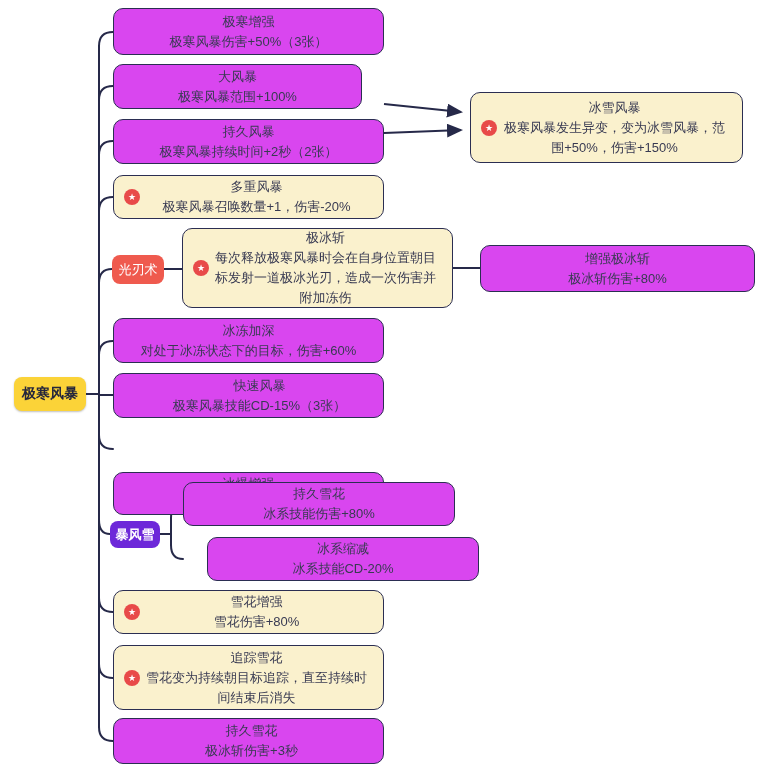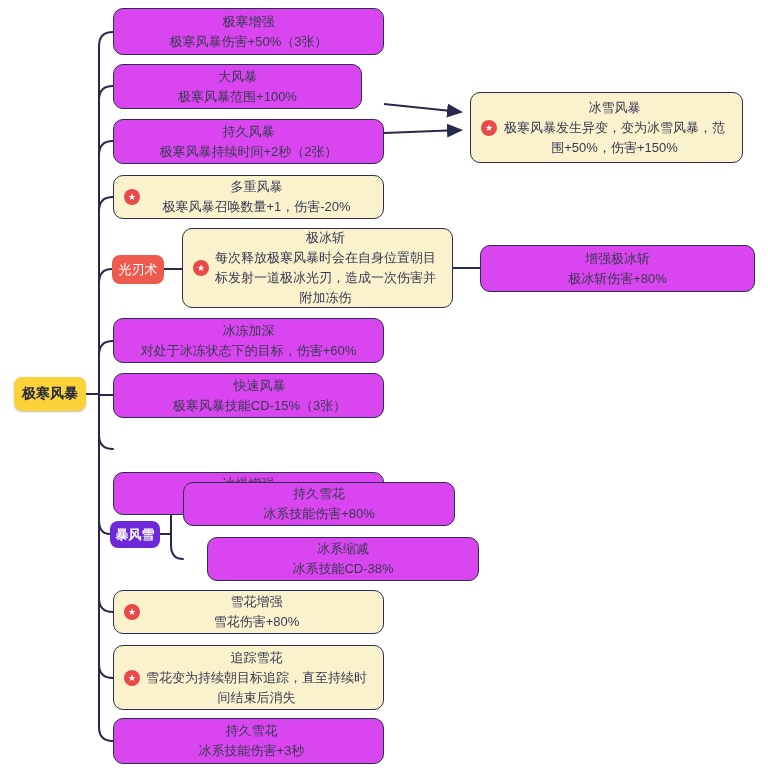--- a/index.html
+++ b/index.html
@@ -146,38 +146,38 @@
     <span>暴风雪</span>
   </div>
 
   <div class="node" id="node-n9">
     <div class="title">持久雪花</div>
     <div class="desc">冰系技能伤害+80%</div>
   </div>
 
   <div class="node" id="node-n10">
     <div class="title">冰系缩减</div>
-    <div class="desc">冰系技能CD-38%</div>
+    <div class="desc">冰系技能CD-20%</div>
   </div>
 
   <div class="node starred" id="node-n11">
     <span class="star">★</span>
     <div class="title">雪花增强</div>
     <div class="desc">雪花伤害+80%</div>
   </div>
 
   <div class="node starred" id="node-n12">
     <span class="star">★</span>
     <div class="title">追踪雪花</div>
     <div class="desc">雪花变为持续朝目标追踪，直至持续时间结束后消失</div>
   </div>
 
   <div class="node" id="node-n13">
     <div class="title">持久雪花</div>
-    <div class="desc">冰系技能伤害+3秒</div>
+    <div class="desc">极冰斩伤害+3秒</div>
   </div>
 
   <div class="node starred" id="node-r1">
     <span class="star">★</span>
     <div class="title">冰雪风暴</div>
     <div class="desc">极寒风暴发生异变，变为冰雪风暴，范围+50%，伤害+150%</div>
   </div>
 
   <div class="node" id="node-r2">
     <div class="title">增强极冰斩</div>

